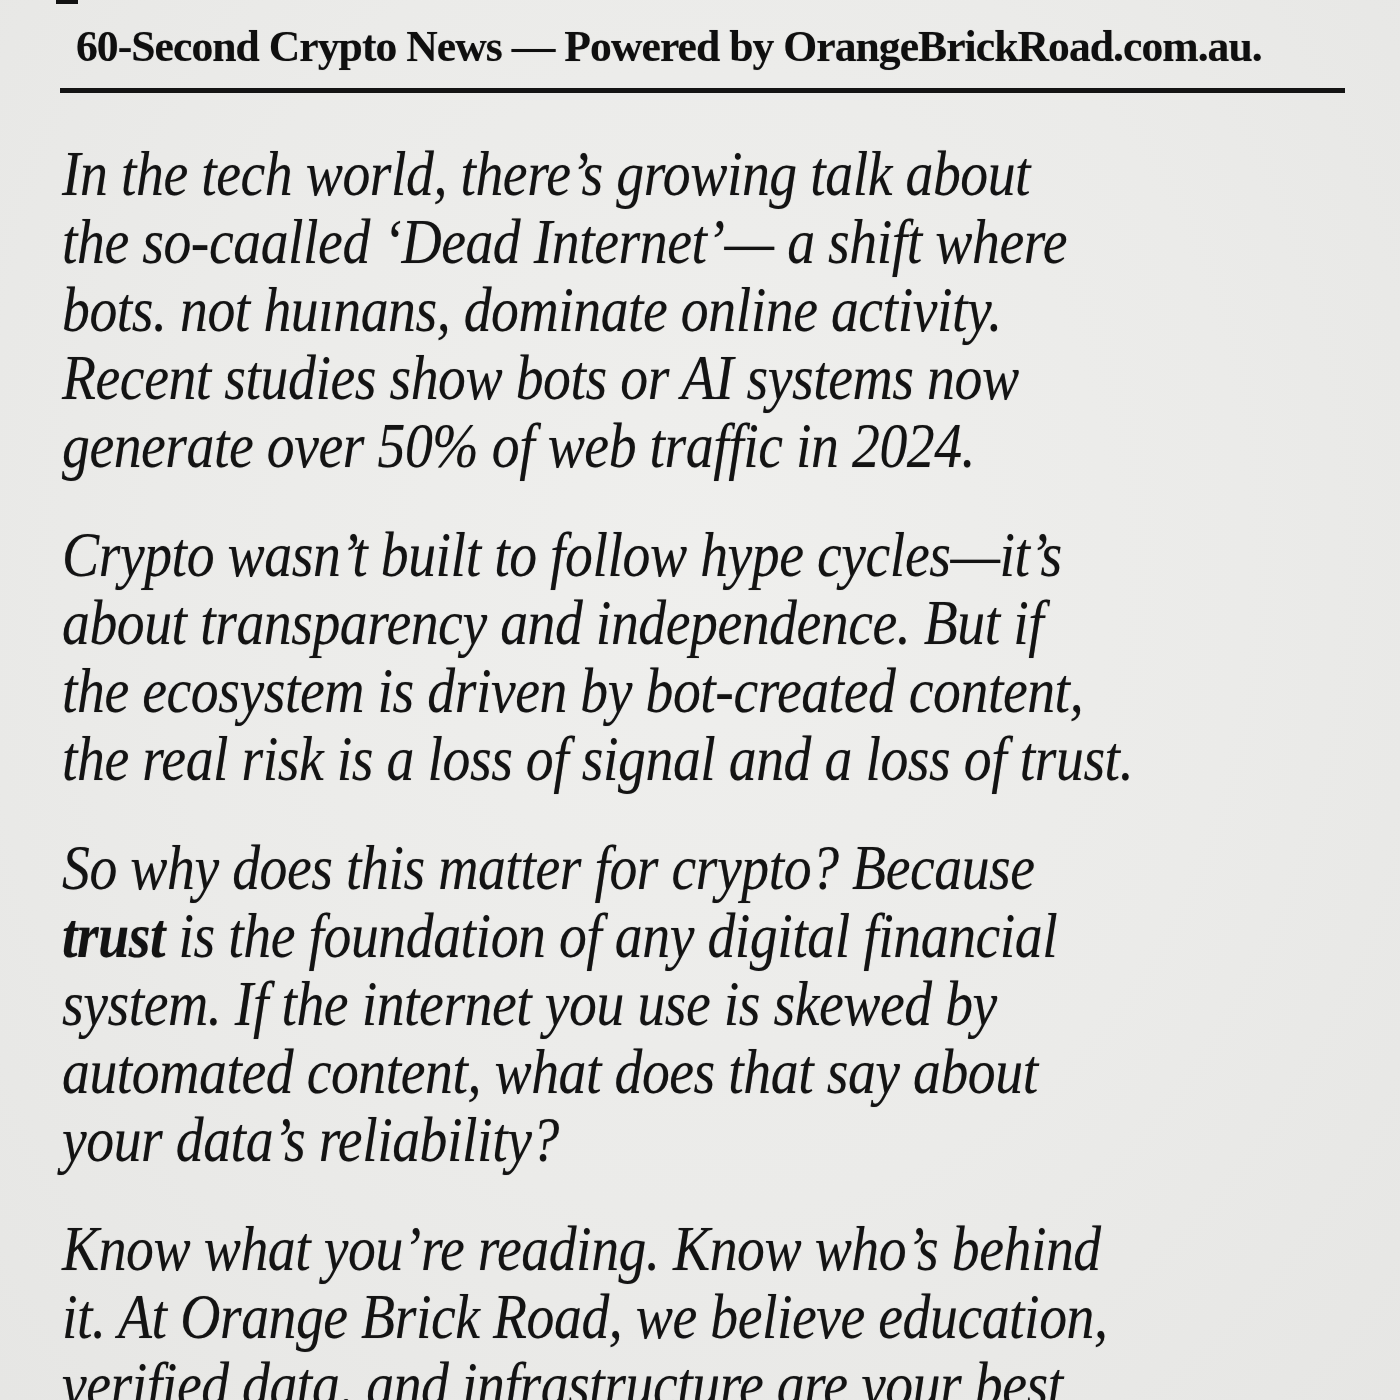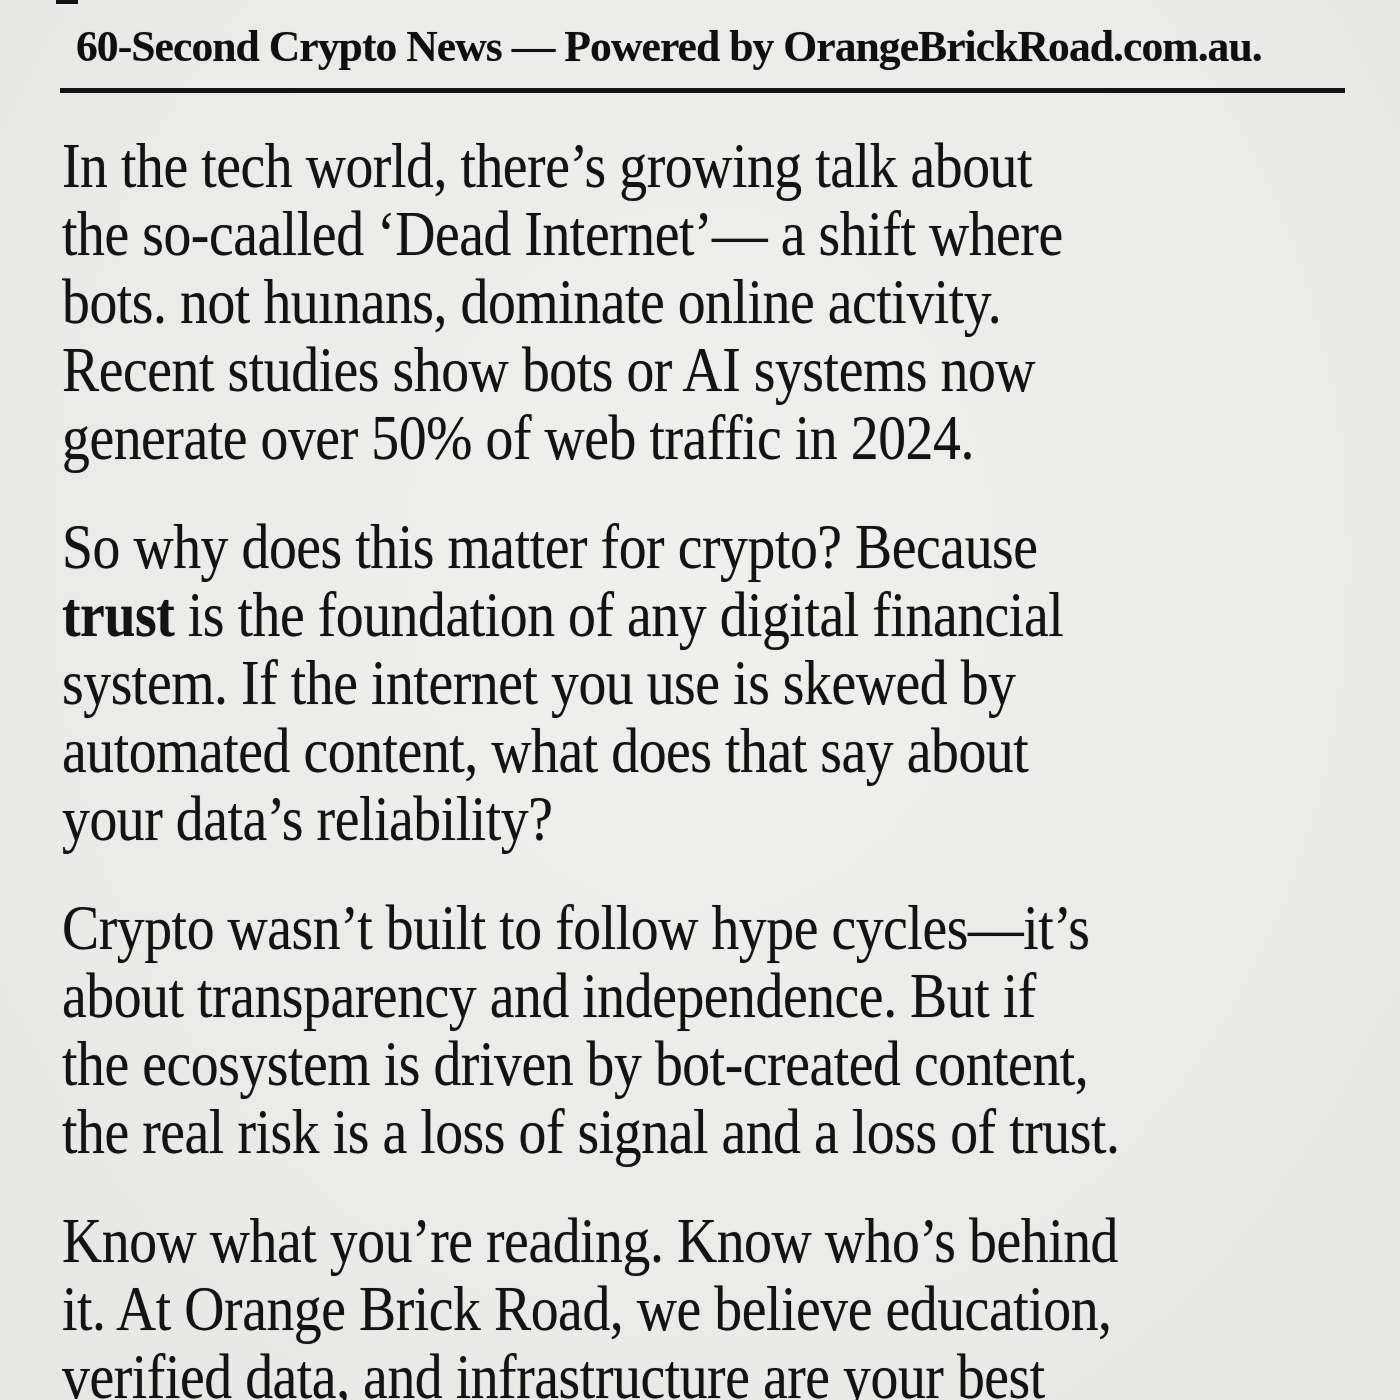--- a/index.html
+++ b/index.html
@@ -48,21 +48,22 @@
     height: 5px;
     background: #141414;
   }
   .article {
     position: absolute;
     left: 62px;
     top: 124px;
     width: 1338px;
   }
   .paragraph {
-    margin: 8px 0 41px 0;
+    margin: 16px 0 41px 0;
+    font-style: italic;
   }
   .line {
     font-size: 64px;
     line-height: 68px;
     white-space: nowrap;
     letter-spacing: -0.5px;
     transform: scaleX(0.87);
     transform-origin: left top;
     text-shadow: 0 0 1px rgba(0,0,0,0.4);
   }
@@ -79,31 +80,31 @@
   <div class="rule"></div>
   <div class="article">
       <div class="paragraph">
         <div class="line"><span class="seg">In the tech world, there’s growing talk about</span></div>
         <div class="line"><span class="seg">the so-caalled ‘Dead Internet’— a shift where</span></div>
         <div class="line"><span class="seg">bots. not huınans, dominate online activity.</span></div>
         <div class="line"><span class="seg">Recent studies show bots or AI systems now</span></div>
         <div class="line"><span class="seg">generate over 50% of web traffic in 2024.</span></div>
       </div>
       <div class="paragraph">
+        <div class="line"><span class="seg">Crypto wasn’t built to follow hype cycles—it’s</span></div>
+        <div class="line"><span class="seg">about transparency and independence. But if</span></div>
+        <div class="line"><span class="seg">the ecosystem is driven by bot-created content,</span></div>
+        <div class="line"><span class="seg">the real risk is a loss of signal and a loss of trust.</span></div>
+      </div>
+      <div class="paragraph">
         <div class="line"><span class="seg">So why does this matter for crypto? Because</span></div>
         <div class="line"><span class="seg-bold">trust</span><span class="seg"> is the foundation of any digital financial</span></div>
         <div class="line"><span class="seg">system. If the internet you use is skewed by</span></div>
         <div class="line"><span class="seg">automated content, what does that say about</span></div>
         <div class="line"><span class="seg">your data’s reliability?</span></div>
-      </div>
-      <div class="paragraph">
-        <div class="line"><span class="seg">Crypto wasn’t built to follow hype cycles—it’s</span></div>
-        <div class="line"><span class="seg">about transparency and independence. But if</span></div>
-        <div class="line"><span class="seg">the ecosystem is driven by bot-created content,</span></div>
-        <div class="line"><span class="seg">the real risk is a loss of signal and a loss of trust.</span></div>
       </div>
       <div class="paragraph">
         <div class="line"><span class="seg">Know what you’re reading. Know who’s behind</span></div>
         <div class="line"><span class="seg">it. At Orange Brick Road, we believe education,</span></div>
         <div class="line"><span class="seg">verified data, and infrastructure are your best</span></div>
       </div>
     </div>
 </div>
 
 </body></html>

